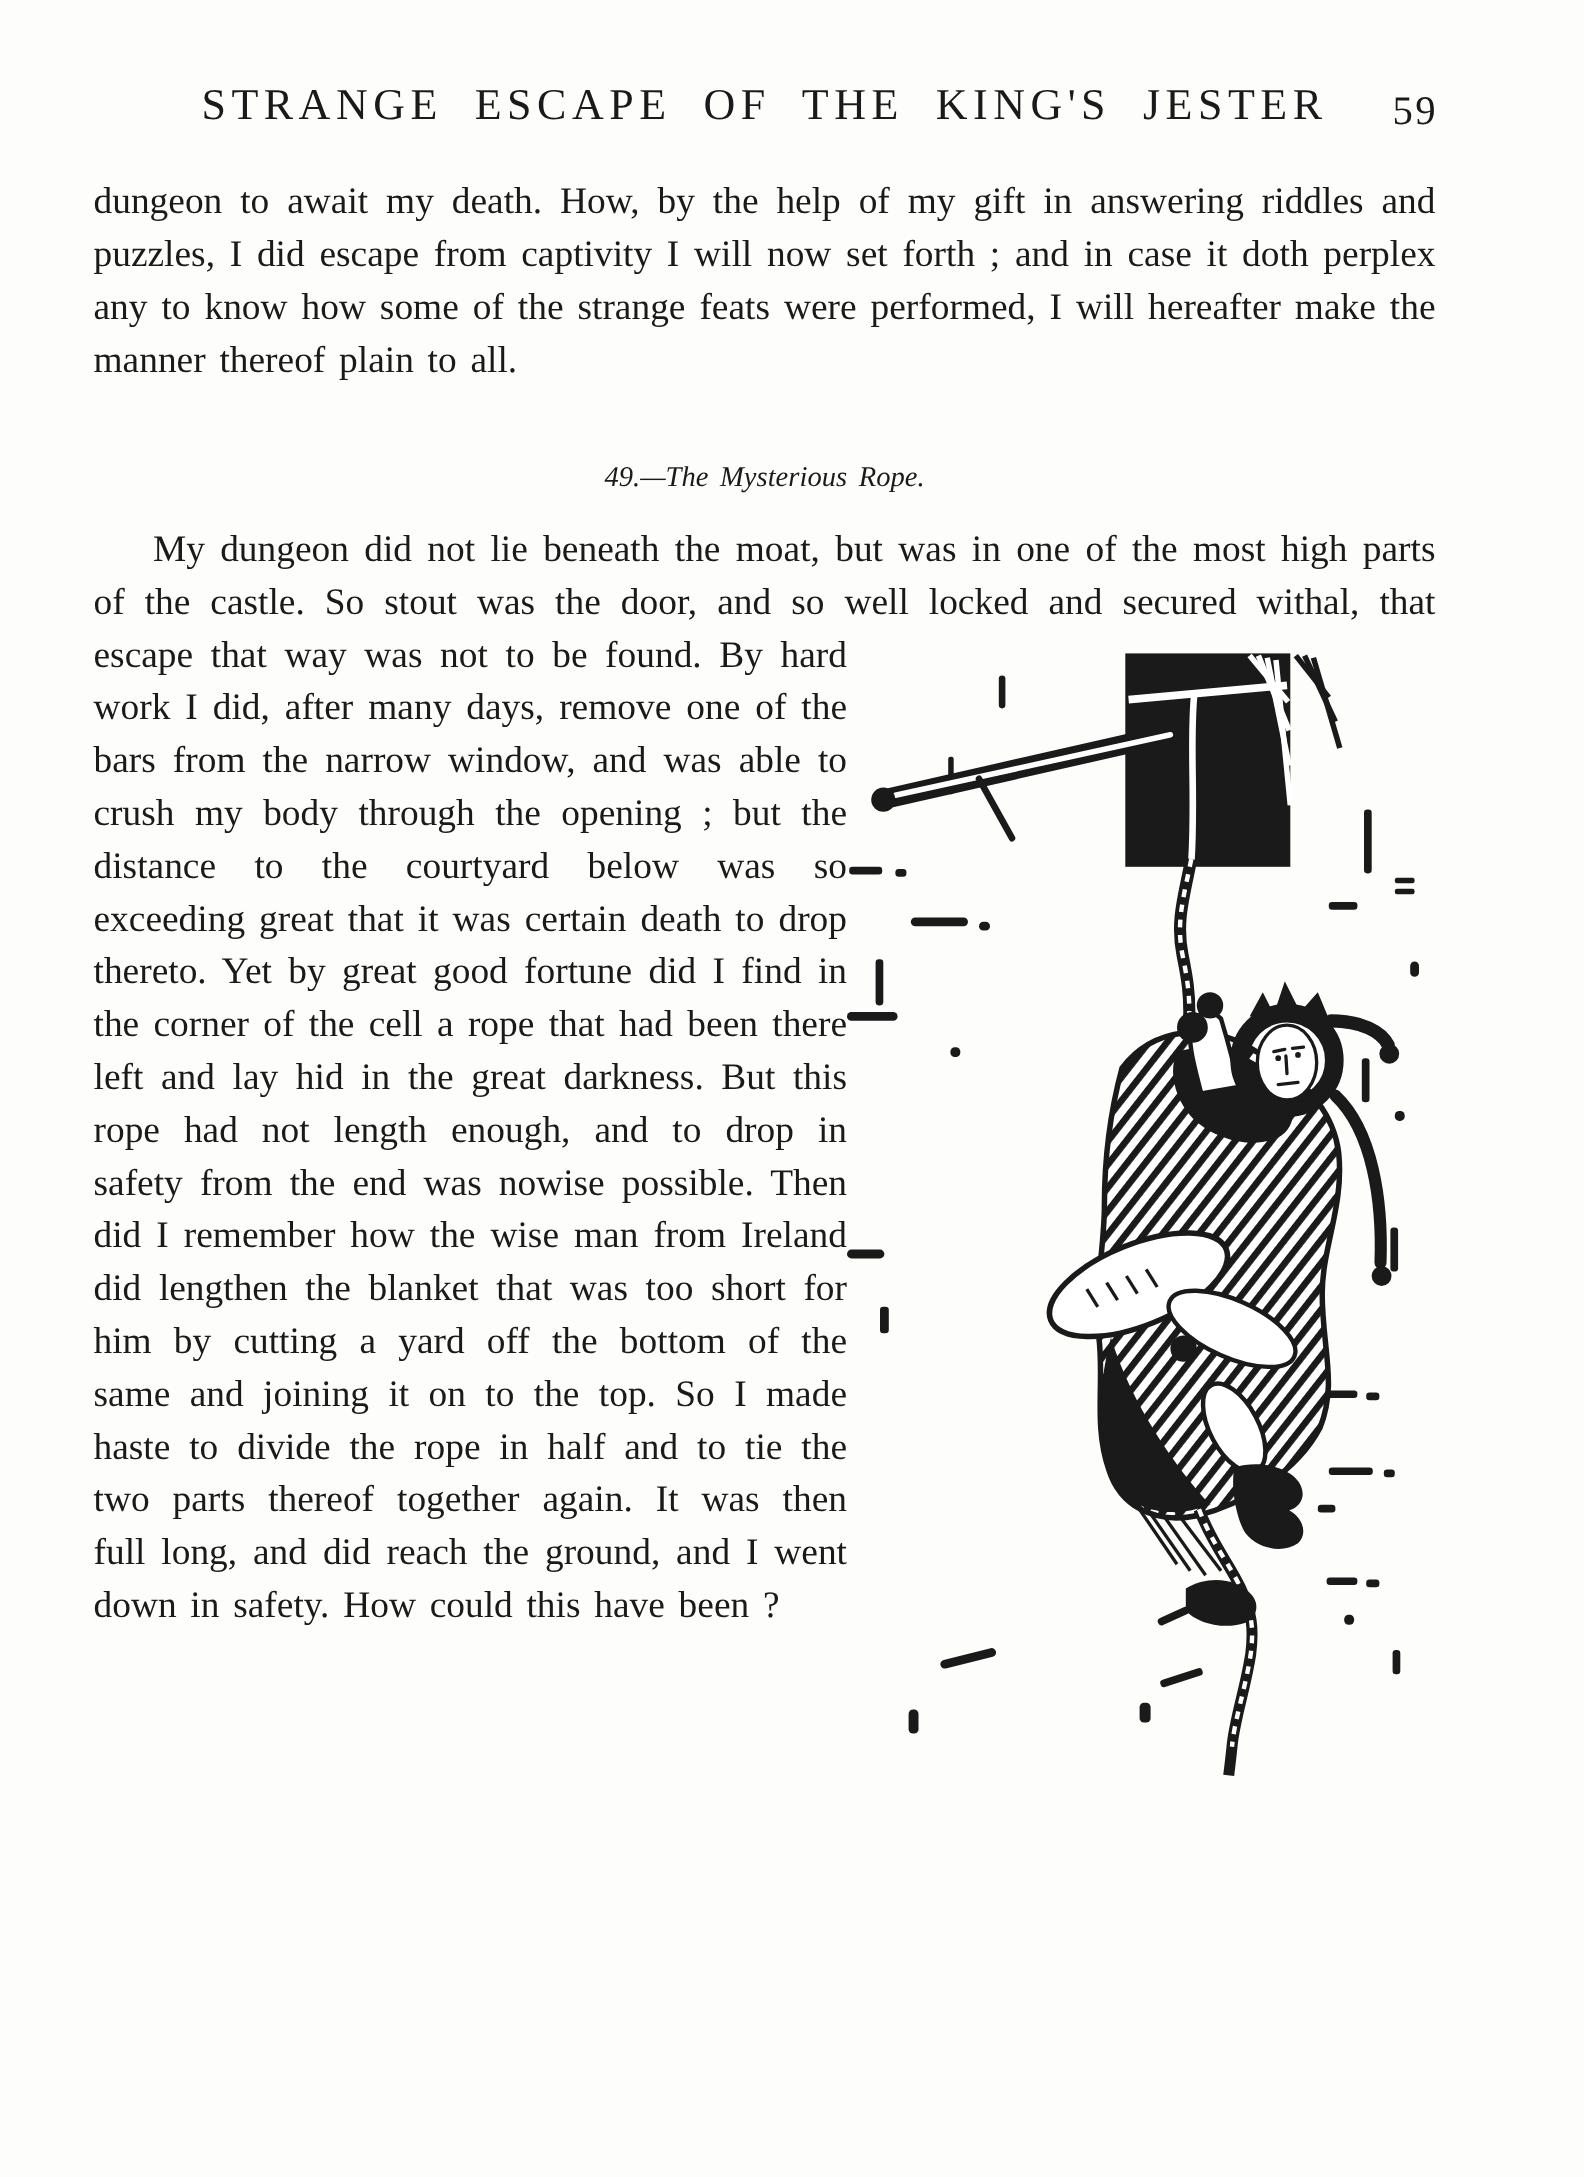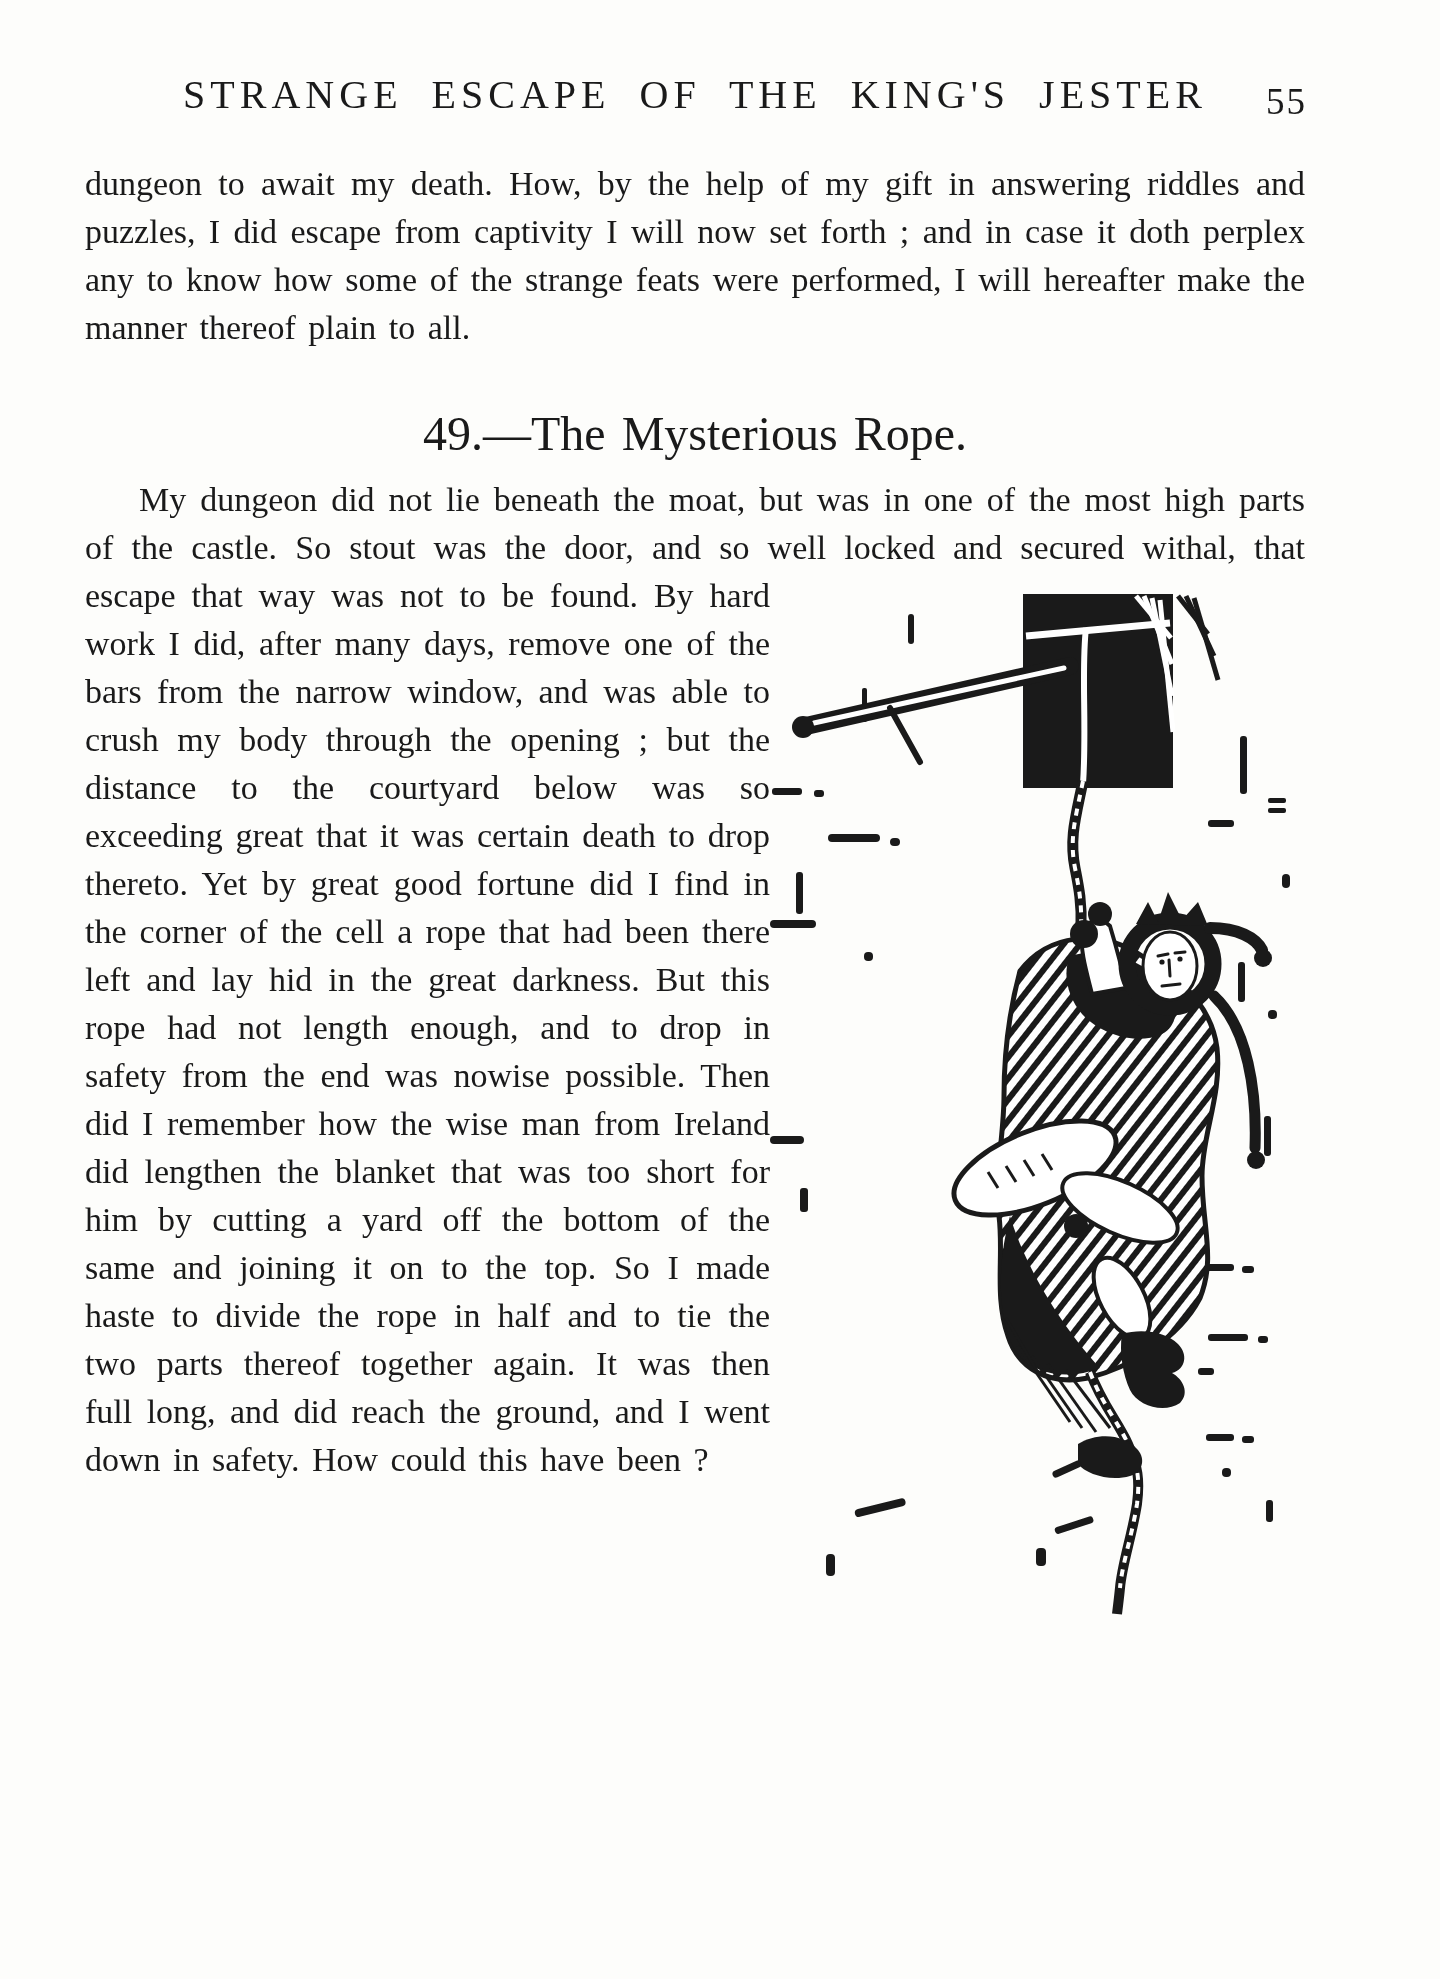--- a/index.html
+++ b/index.html
@@ -17,42 +17,42 @@
   .running-title{
     text-align:center;font-size:40px;line-height:50px;
     letter-spacing:5px;word-spacing:14px;white-space:nowrap;
     font-variant:normal;
   }
   .page-number{position:absolute;right:-2px;top:10px;font-size:37px;letter-spacing:2px;}
   .body-text{font-size:34px;line-height:48px;text-align:justify;word-spacing:4px;}
   .body-text p{margin:0;}
   #para-continuation{margin:0;}
   .section-heading{
-    clear:both;text-align:center;
-    font-size:48px;line-height:48px;font-weight:normal;margin:0;
+    clear:both;text-align:center;font-style:italic;
+    font-size:26px;line-height:48px;font-weight:normal;margin:0;
   }
   #heading-49{margin-top:58px;}
   #para-49{margin-top:18px;text-indent:54px;}
   #heading-50{margin-top:56px;}
   #para-50{margin-top:36px;text-indent:54px;}
   .illustration-float{
     float:right;
     width:535px;height:1140px;
     shape-outside:inset(100px 0 0 0);
   }
   .illustration-float svg{display:block;margin-top:100px;}
 </style>
 </head>
 <body>
 
 <div class="page">
 
   <div class="running-head">
     <div class="running-title">STRANGE ESCAPE OF THE KING'S JESTER</div>
-    <div class="page-number">55</div>
+    <div class="page-number">59</div>
   </div>
 
   <div class="body-text">
 
     <p id="para-continuation">dungeon to await my death.  How, by the help of my gift in answering riddles and puzzles, I did escape from captivity I will now set forth ; and in case it doth perplex any to know how some of the strange feats were performed, I will hereafter make the manner thereof plain to all.</p>
 
     <h3 class="section-heading" id="heading-49">49.—The Mysterious Rope.</h3>
 
     <p id="para-49">
       <span class="illustration-float">

